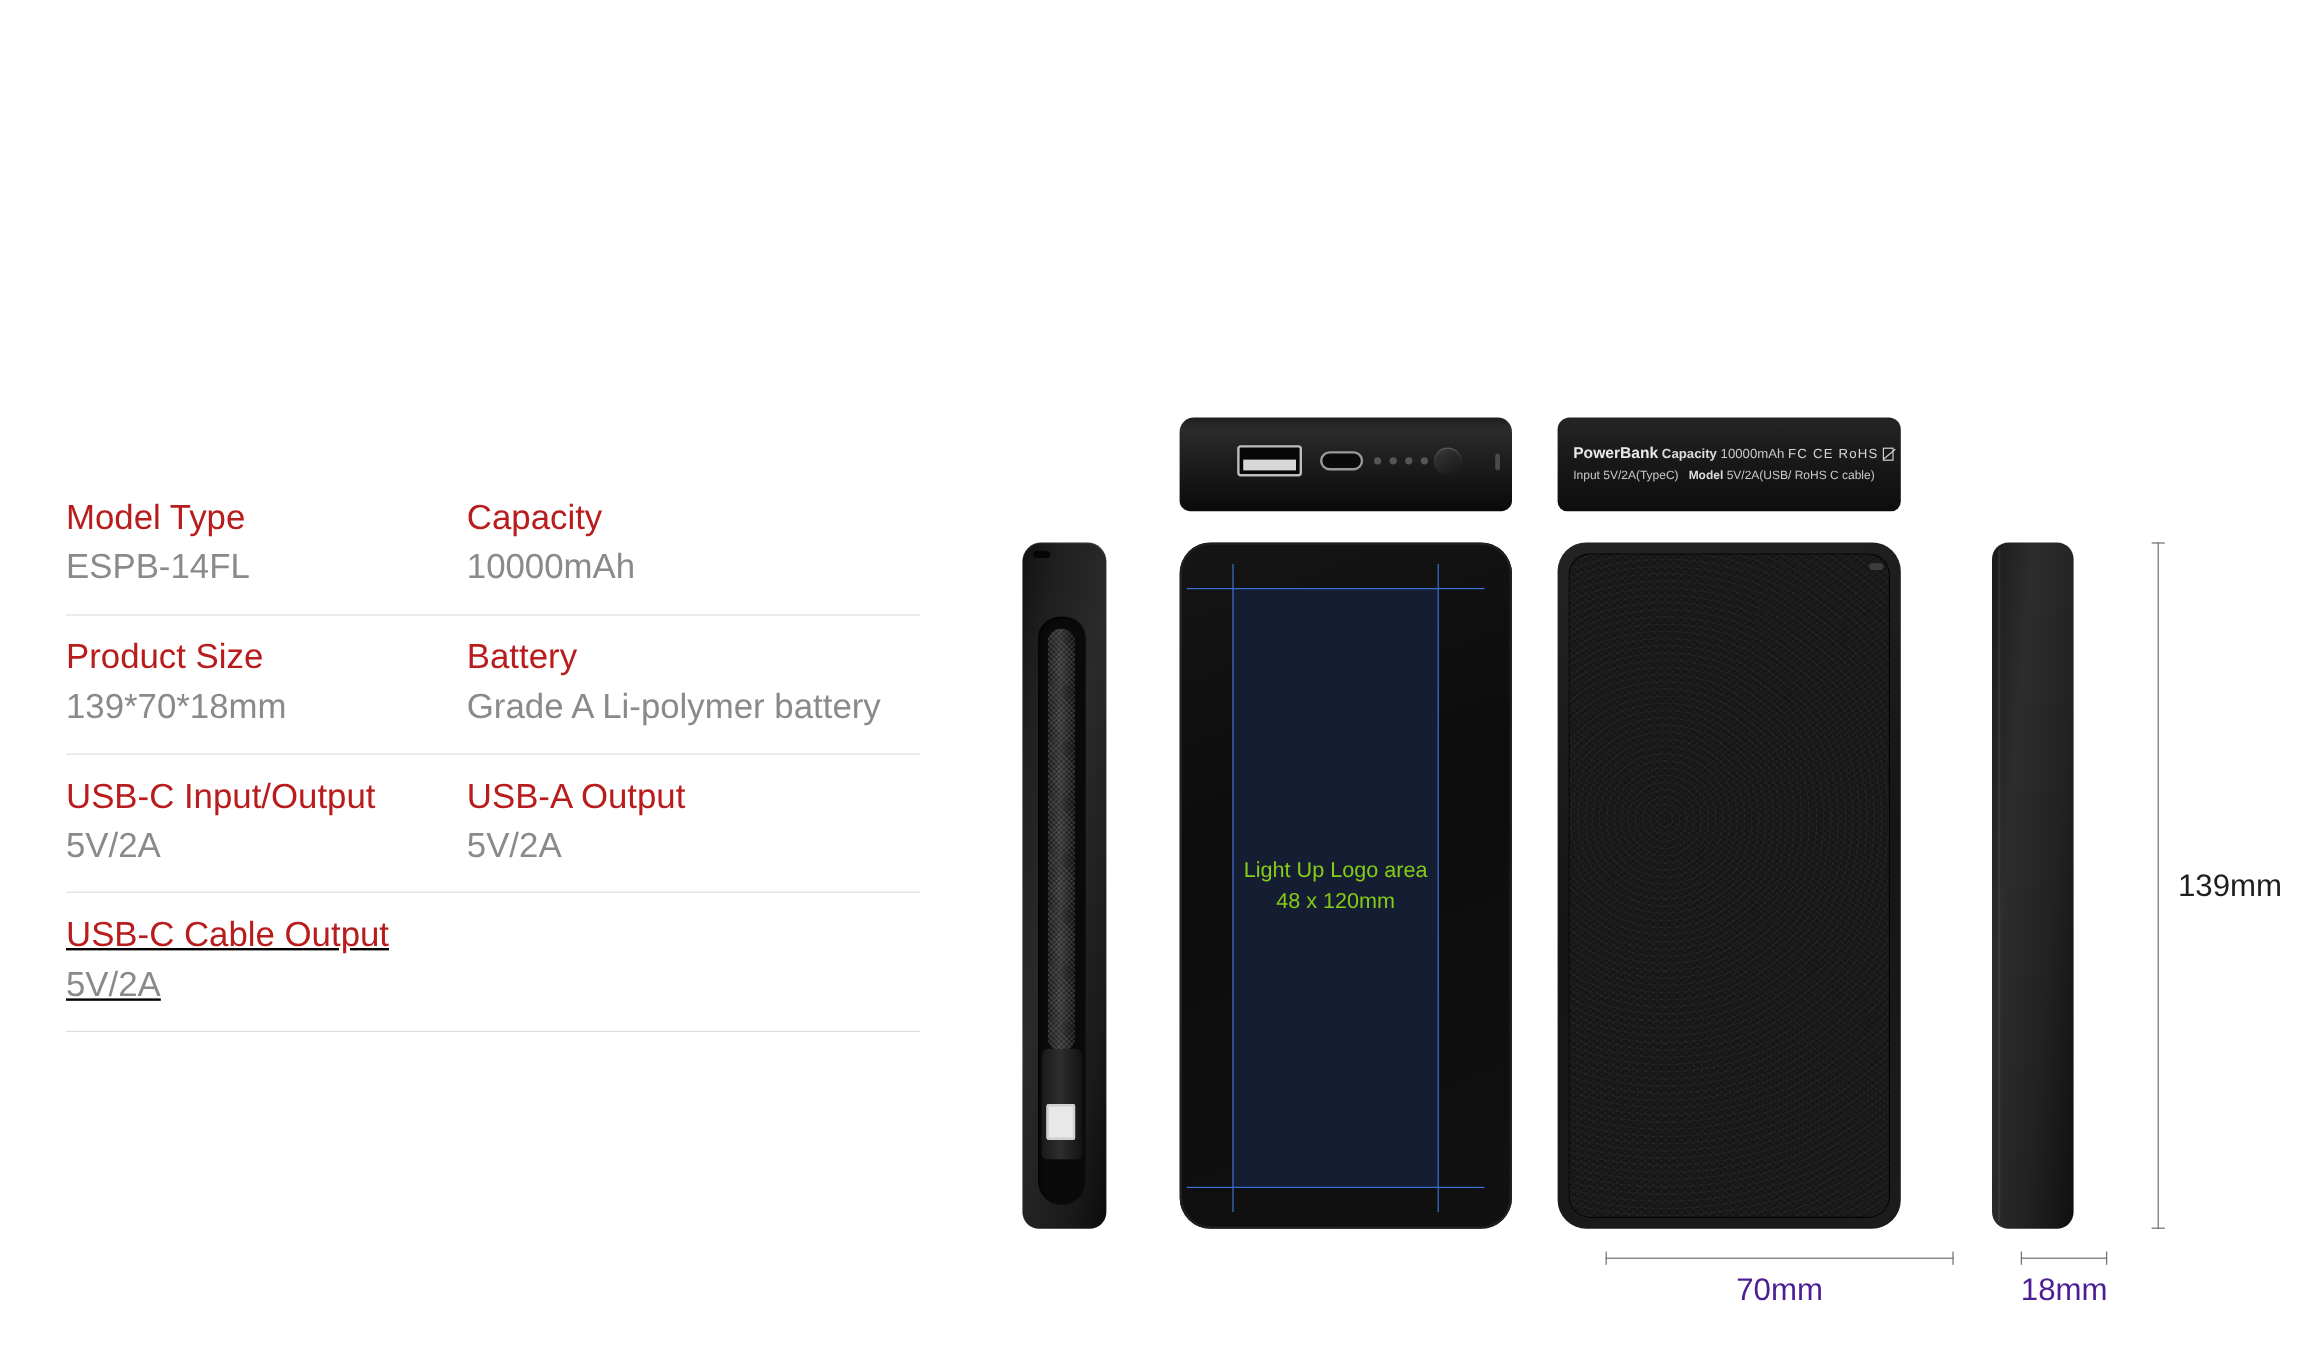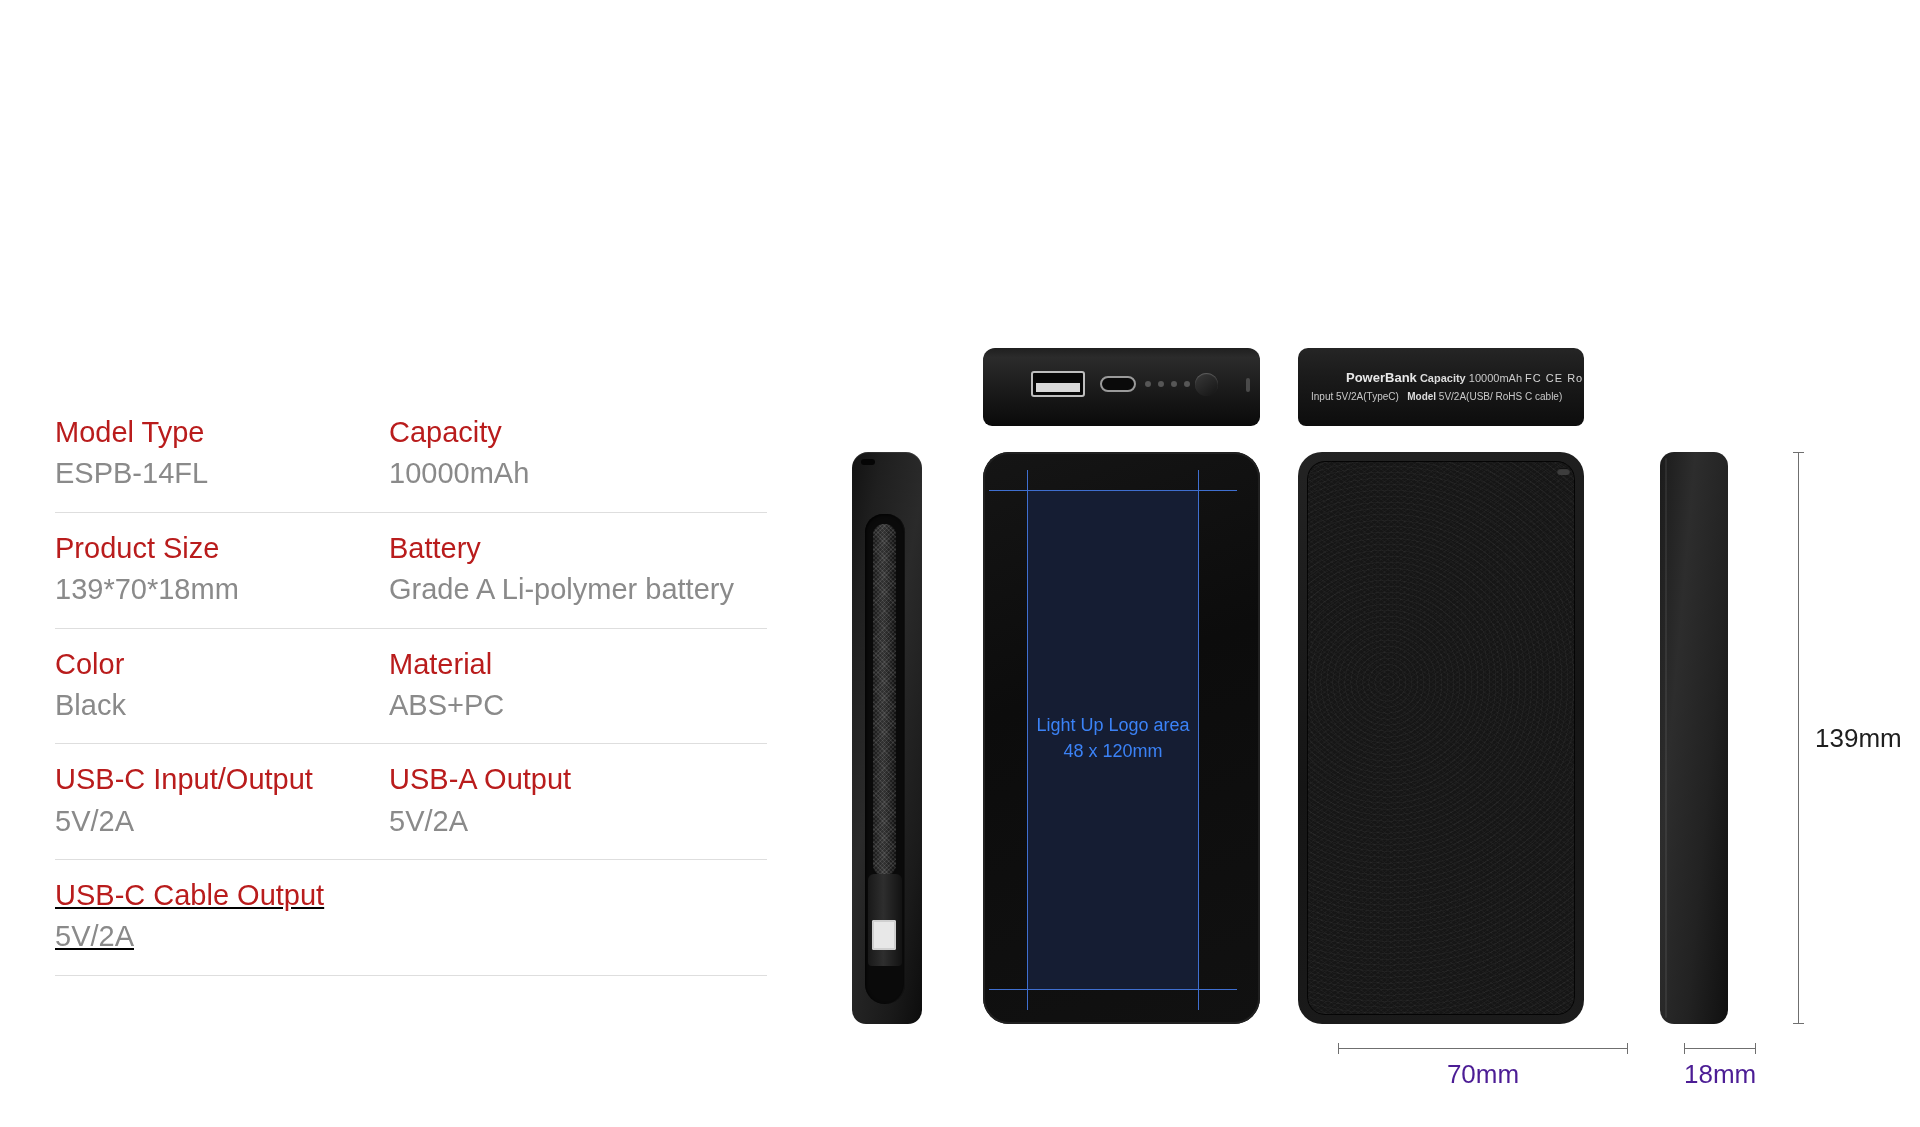--- a/index.html
+++ b/index.html
@@ -242,21 +242,21 @@
   .guide.v.right { right: 0; }
   .guide.h.top { top: 0; }
   .guide.h.bottom { bottom: 0; }
 
   .logo-caption {
     position: absolute;
     left: 0;
     right: 0;
     top: 222px;
     text-align: center;
-    color: #3b82f6;
+    color: #84cc16;
     font-size: 18px;
     line-height: 1.45;
   }
 
   
   .view-back-label {
     position: absolute;
     left: 468px;
     top: 348px;
     width: 286px;
@@ -266,21 +266,21 @@
     overflow: hidden;
   }
   .label-line {
     position: absolute;
     left: 13px;
     color: #c9c9c9;
     white-space: nowrap;
   }
   .label-line.l1 { top: 22px; font-size: 11px; }
   .label-line.l2 { top: 43px; font-size: 10px; }
-  .label-brand { font-size: 13px; font-weight: bold; color: #e8e8e8; margin-left: 35px; }
+  .label-brand { font-size: 13px; font-weight: bold; color: #e8e8e8; }
   .label-seg { font-weight: bold; color: #dcdcdc; }
   .label-cert { letter-spacing: 1px; color: #d5d5d5; }
   .bin-icon {
     display: inline-block;
     width: 9px;
     height: 11px;
     vertical-align: -2px;
     border: 1px solid #d0d0d0;
     position: relative;
   }
@@ -442,30 +442,20 @@
       <div class="spec-cell col1">
         <div class="spec-label">Product Size</div>
         <div class="spec-value">139*70*18mm</div>
       </div>
       <div class="spec-cell col2">
         <div class="spec-label">Battery</div>
         <div class="spec-value">Grade A Li-polymer battery</div>
       </div>
     </div>
 
-    <div class="spec-row">
-      <div class="spec-cell col1">
-        <div class="spec-label">Color</div>
-        <div class="spec-value">Black</div>
-      </div>
-      <div class="spec-cell col2">
-        <div class="spec-label">Material</div>
-        <div class="spec-value">ABS+PC</div>
-      </div>
-    </div>
 
     <div class="spec-row">
       <div class="spec-cell col1">
         <div class="spec-label">USB-C Input/Output</div>
         <div class="spec-value">5V/2A</div>
       </div>
       <div class="spec-cell col2">
         <div class="spec-label">USB-A Output</div>
         <div class="spec-value">5V/2A</div>
       </div>

